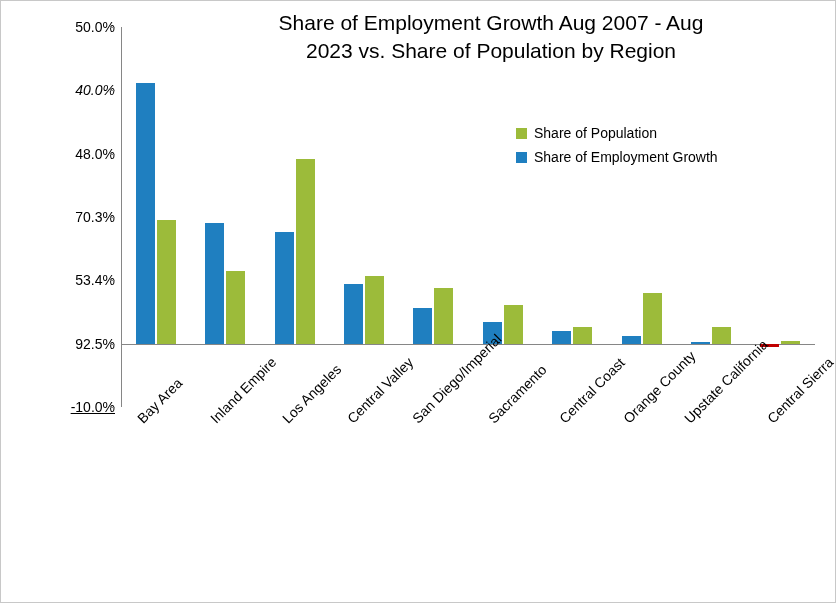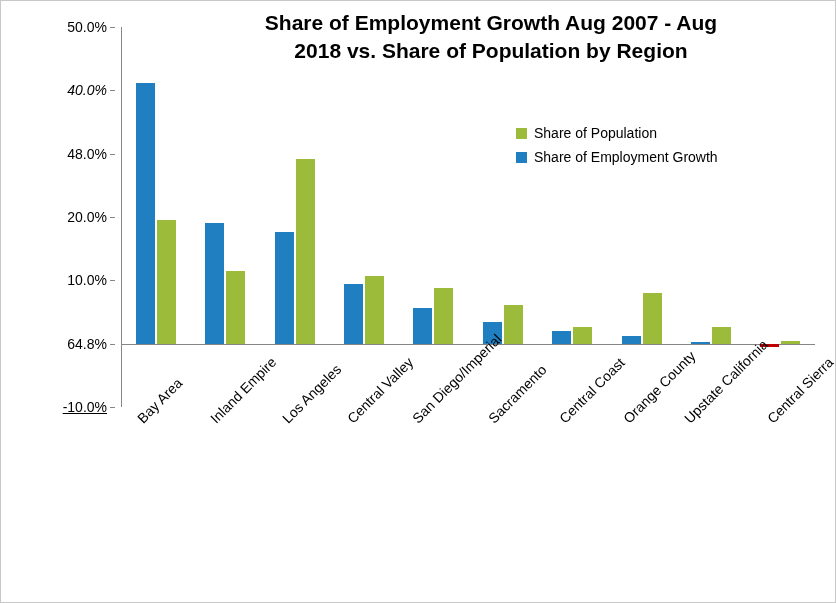--- a/index.html
+++ b/index.html
@@ -22,21 +22,21 @@
     background: #ffffff;
   }
   
   .chart-title {
     position: absolute;
     left: 170px;
     top: 8px;
     width: 640px;
     text-align: center;
     font-size: 21px;
-    font-weight: bold;
+    font-weight: normal;
     color: #000000;
     line-height: 1.35;
   }
   
   .plot-area {
     position: absolute;
     left: 120px;
     top: 26px;
     width: 694px;
     height: 380px;
@@ -59,21 +59,21 @@
   
   .ylabels {
     position: absolute;
     left: 0;
     top: 26px;
     width: 114px;
     height: 380px;
   }
   .ylabel {
     position: absolute;
-    right: 8px;
+    right: 0;
     font-size: 14px;
     color: #000000;
     text-align: right;
     transform: translateY(-50%);
     white-space: nowrap;
   }
   .ytick {
     position: absolute;
     right: 0px;
     width: 5px;
@@ -123,35 +123,35 @@
     flex: 0 0 auto;
   }
 </style>
 </head>
 <body>
 
 <div id="chart-root">
 
   <div class="chart-title">
     <div>Share of Employment Growth Aug 2007 - Aug</div>
-    <div>2018 vs. Share of Population by Region</div>
+    <div>2023 vs. Share of Population by Region</div>
   </div>
 
   <div class="ylabels" id="ylabels">
       <div class="ylabel" style="top: 0px;">50.0%</div>
       <div class="ytick" style="top: 0px;"></div>
       <div class="ylabel" style="top: 63.3333px; font-style: italic;">40.0%</div>
       <div class="ytick" style="top: 63.3333px;"></div>
       <div class="ylabel" style="top: 126.667px;">48.0%</div>
       <div class="ytick" style="top: 126.667px;"></div>
-      <div class="ylabel" style="top: 190px;">20.0%</div>
+      <div class="ylabel" style="top: 190px;">70.3%</div>
       <div class="ytick" style="top: 190px;"></div>
-      <div class="ylabel" style="top: 253.333px;">10.0%</div>
+      <div class="ylabel" style="top: 253.333px;">53.4%</div>
       <div class="ytick" style="top: 253.333px;"></div>
-      <div class="ylabel" style="top: 316.667px;">64.8%</div>
+      <div class="ylabel" style="top: 316.667px;">92.5%</div>
       <div class="ytick" style="top: 316.667px;"></div>
       <div class="ylabel" style="top: 380px; text-decoration: underline;">-10.0%</div>
       <div class="ytick" style="top: 380px;"></div>
     </div>
 
   <div class="plot-area" id="plot-area">
     <div class="plot-border-left"></div>
     <div class="axis-zero-line" id="zero-line" style="top: 316.667px;"></div>
   <div class="bar" title="Bay Area: 41.1%" style="left: 14.7px; width: 19px; top: 56.3667px; height: 260.3px; background: rgb(31, 127, 192);"></div>
       <div class="bar" title="Bay Area: 19.5%" style="left: 35.7px; width: 19px; top: 193.167px; height: 123.5px; background: rgb(156, 187, 58);"></div>

